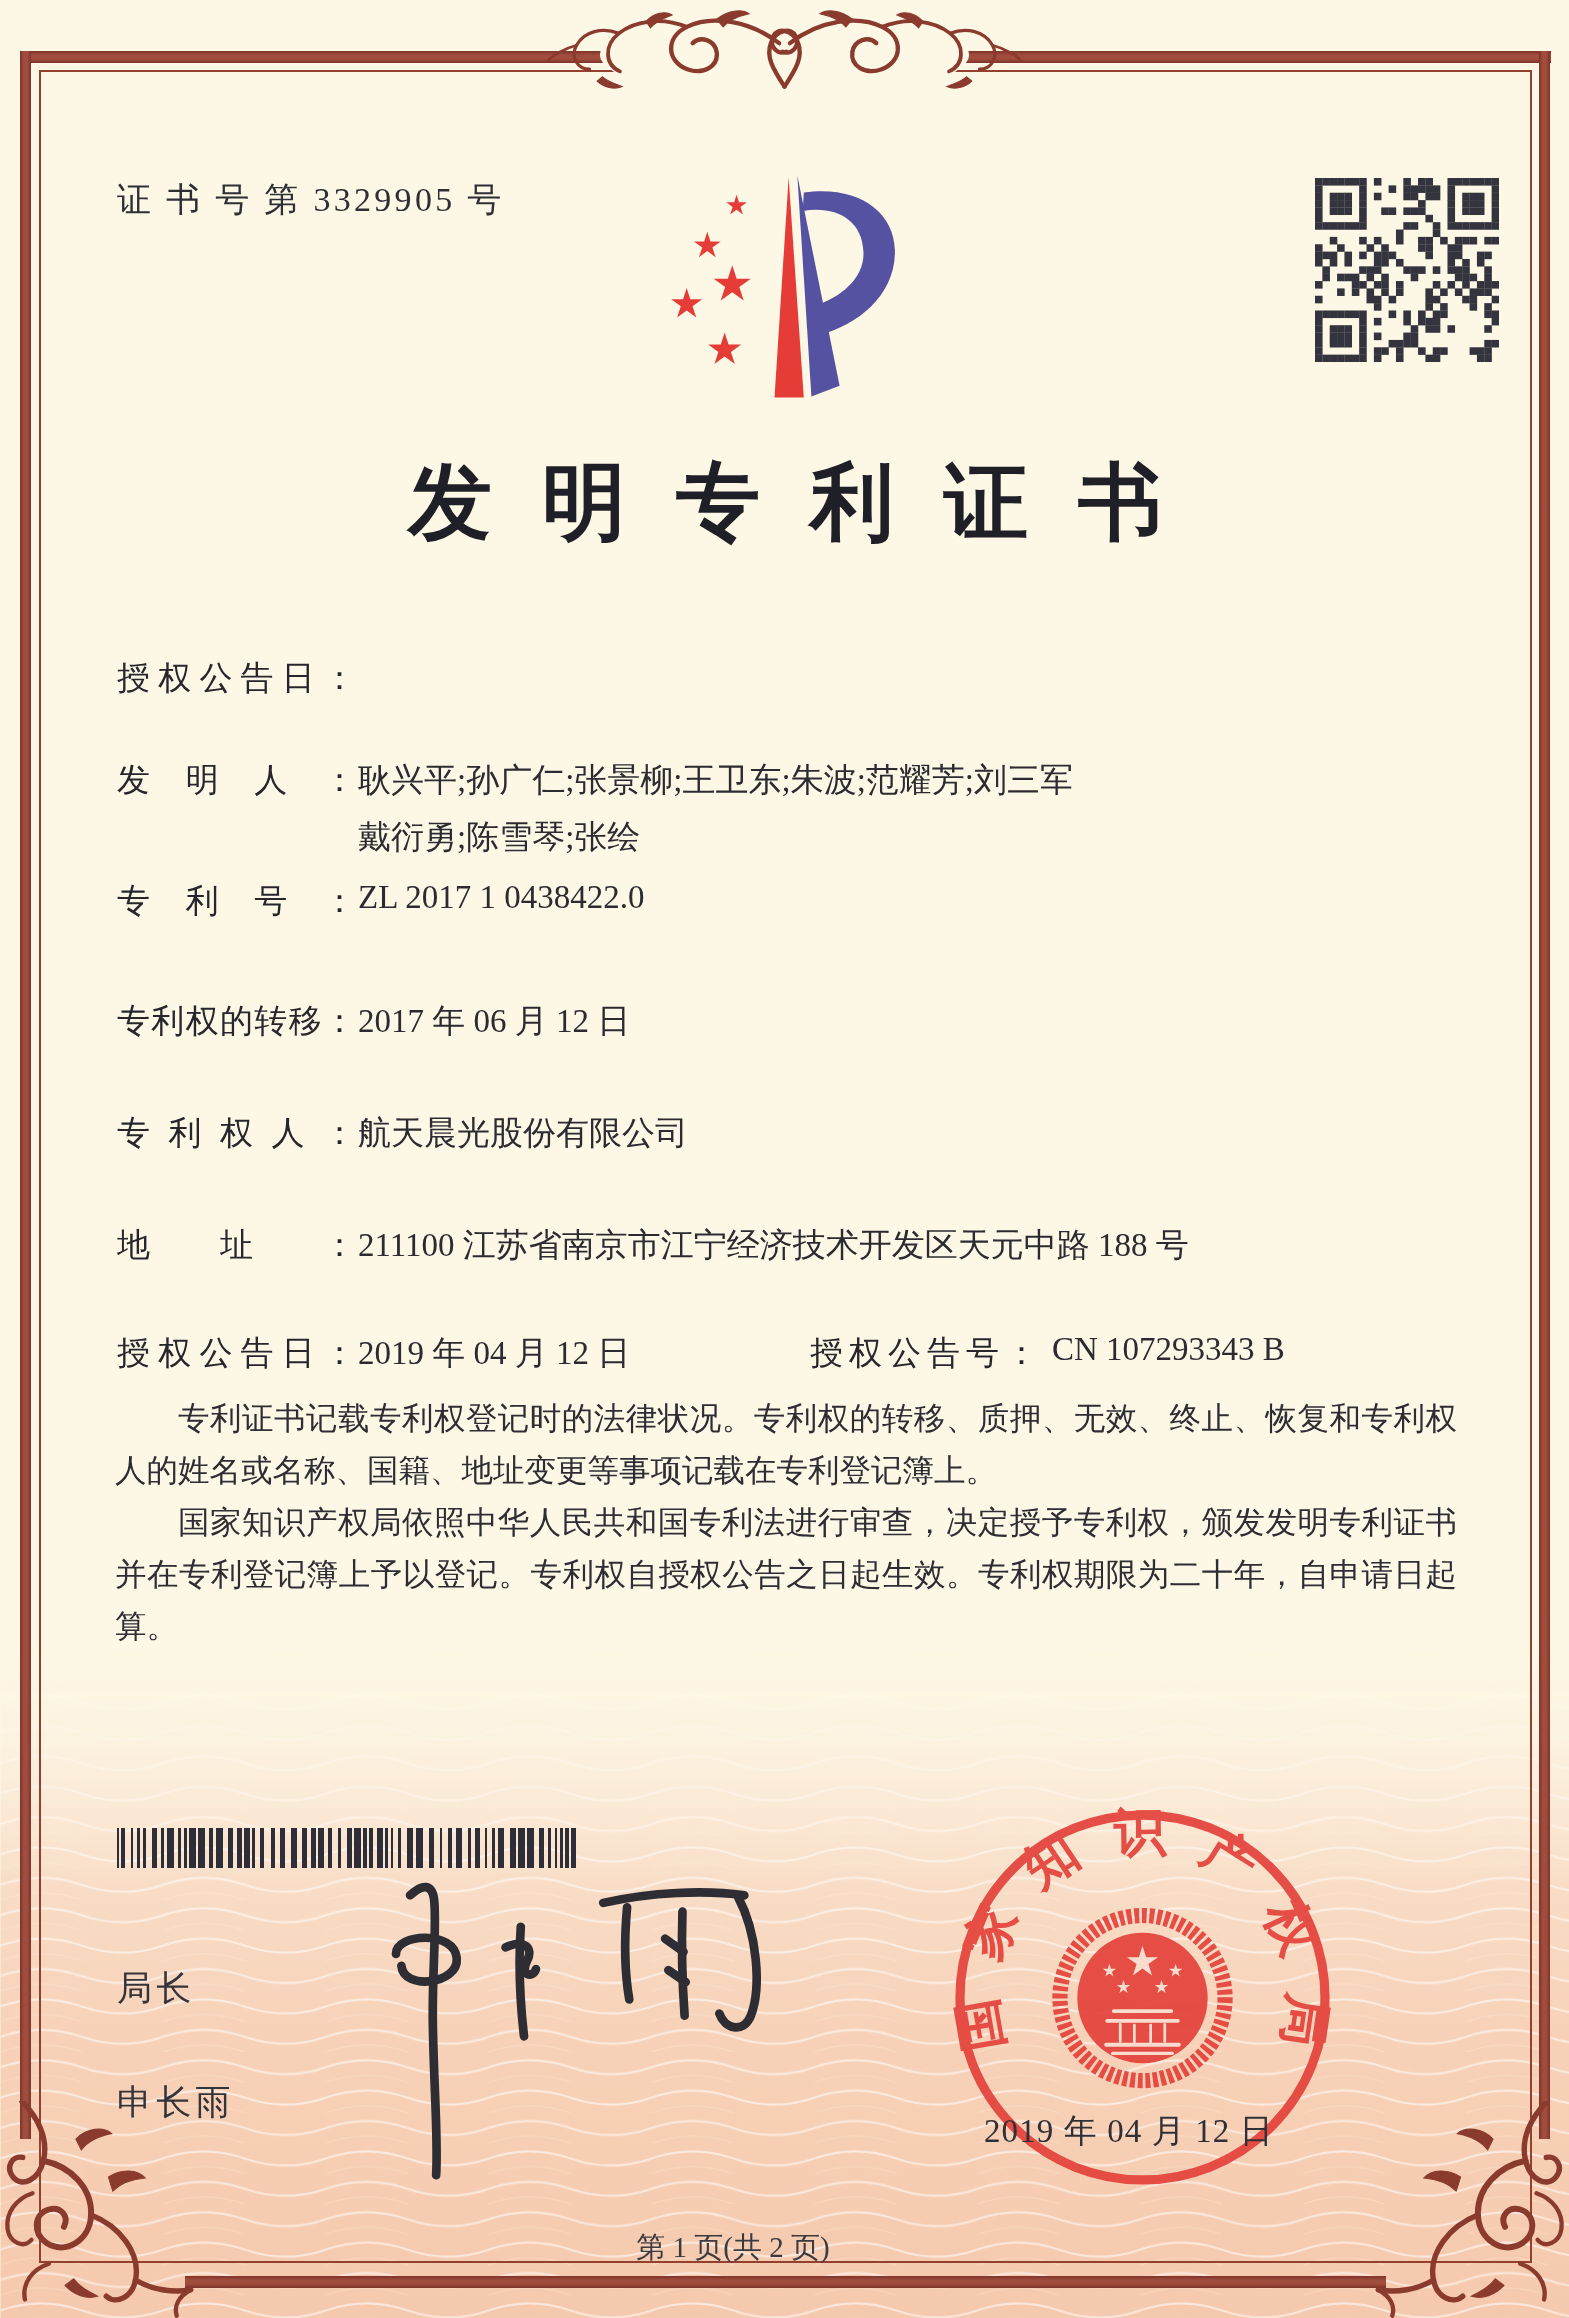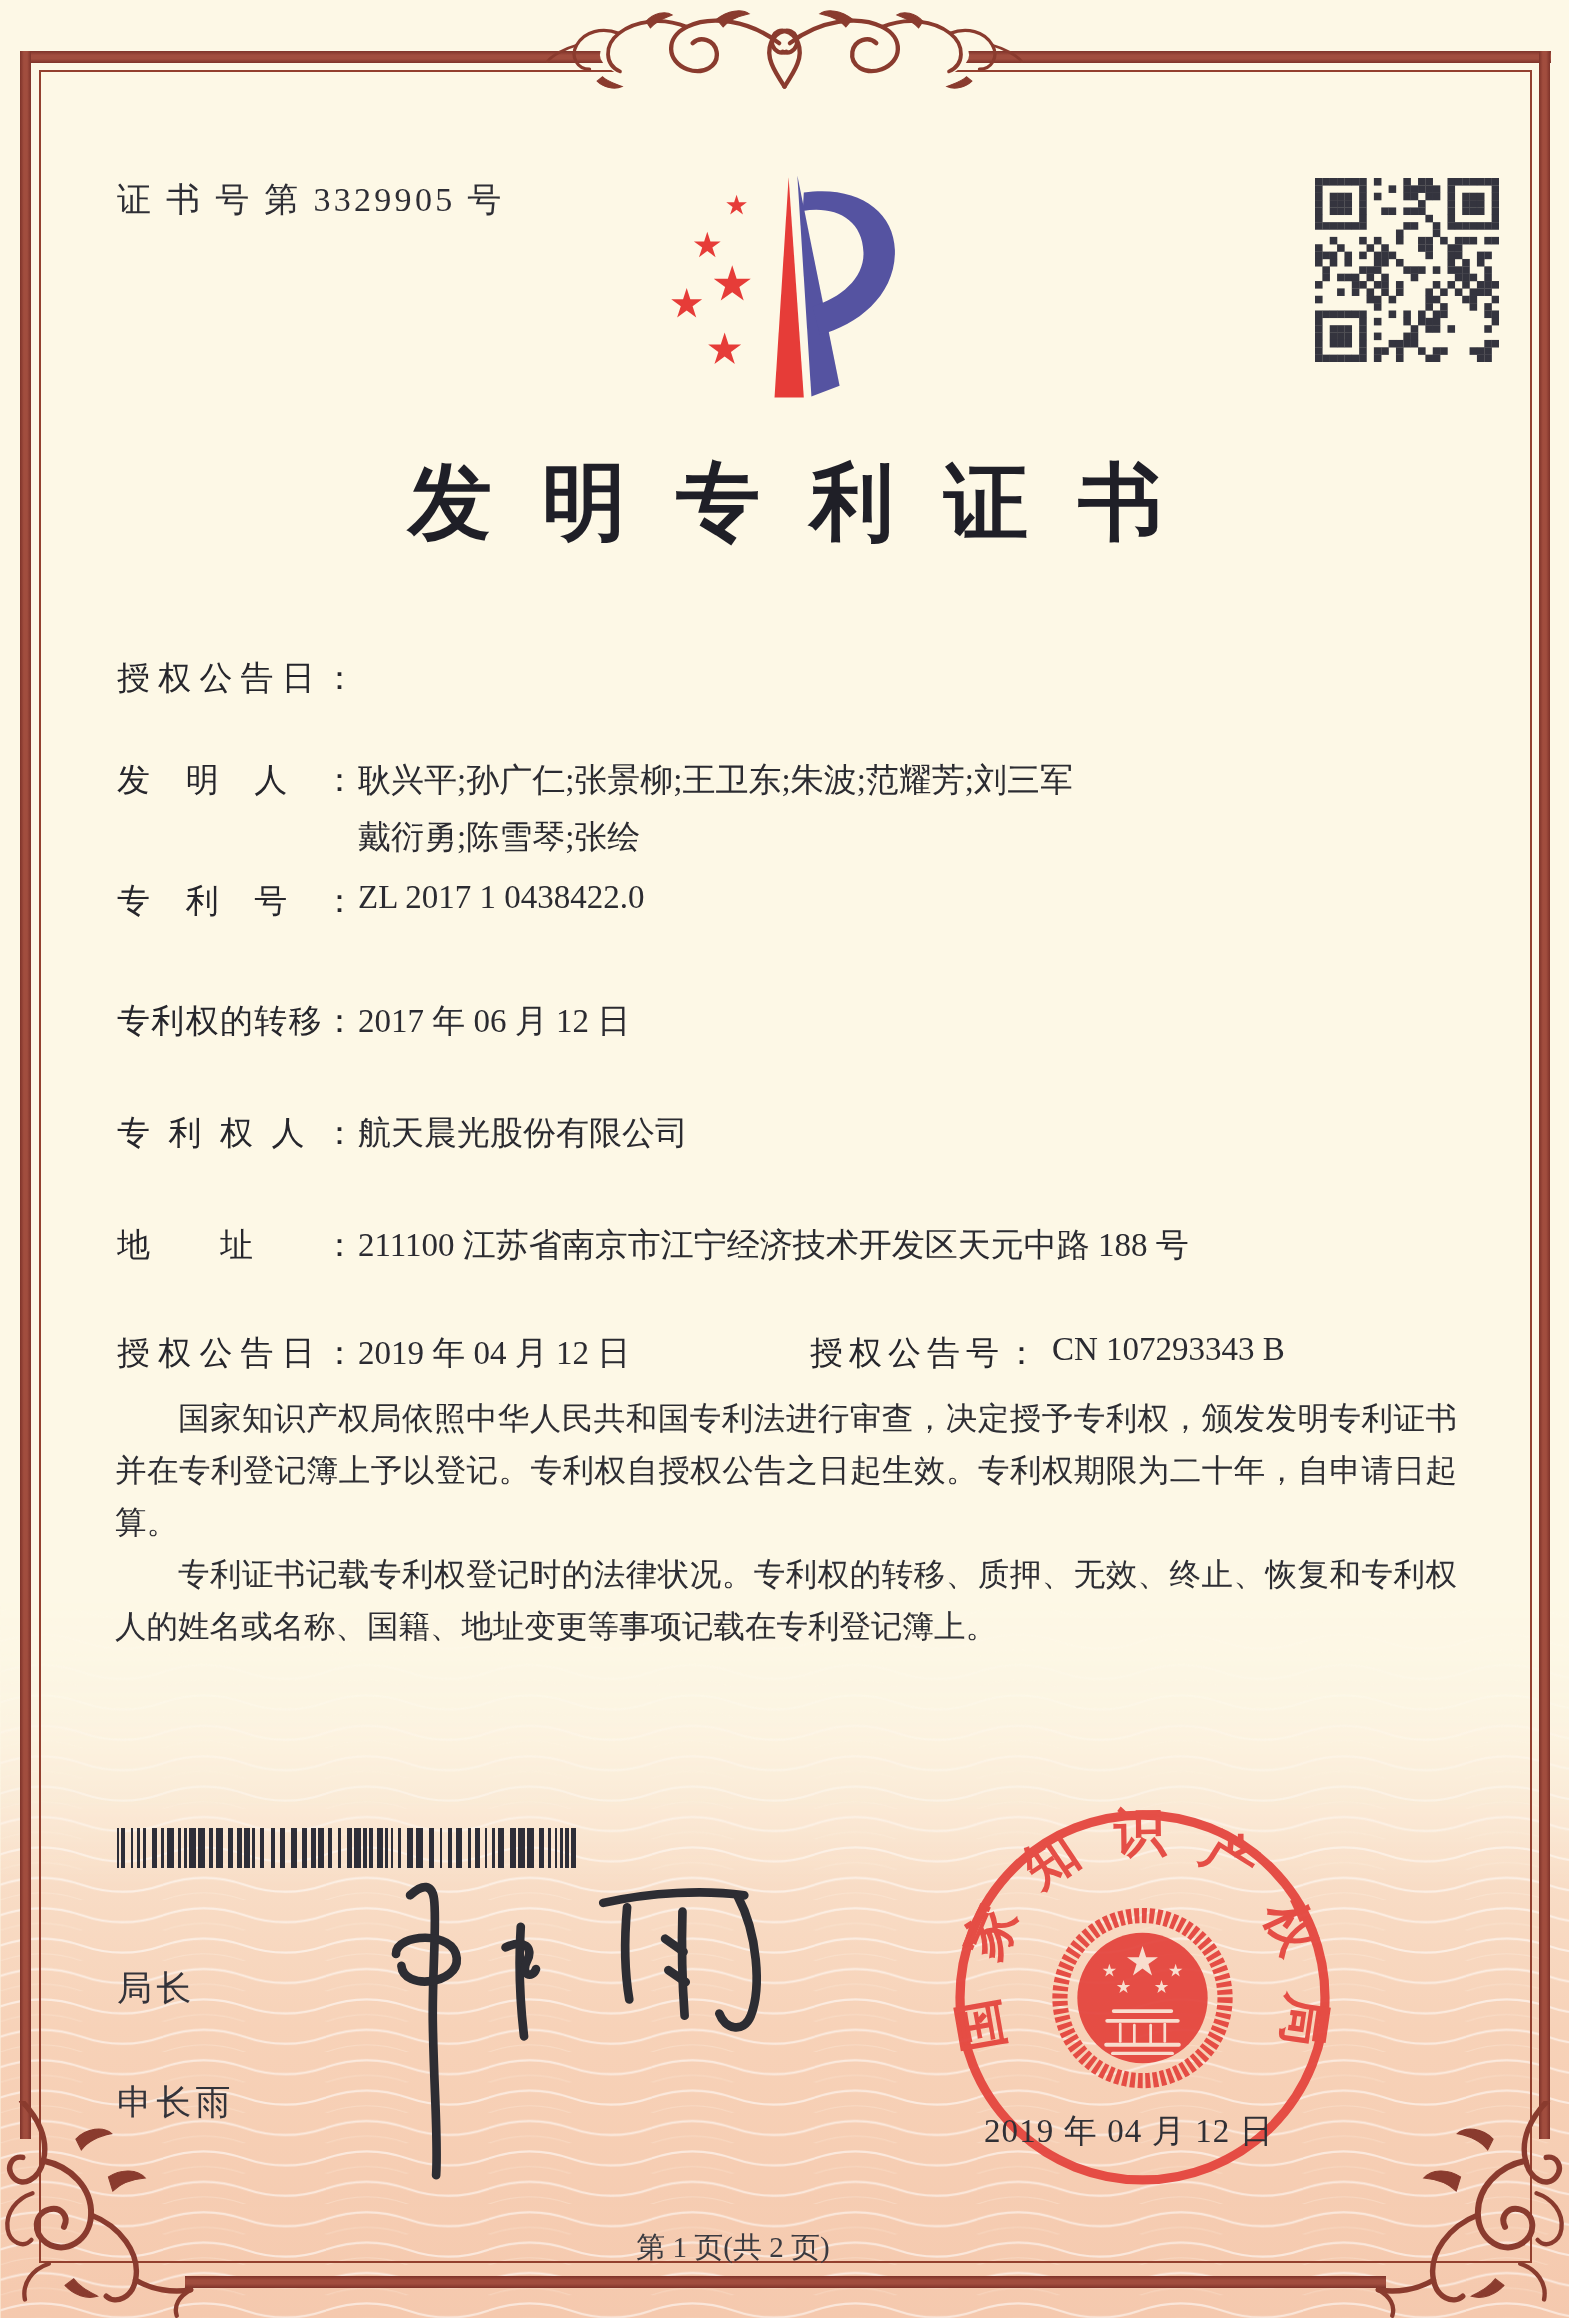--- a/index.html
+++ b/index.html
@@ -426,22 +426,22 @@
 
   <div class="flabel" style="left:117px;top:1223px;">地址：</div>
   <div class="fvalue" style="left:358px;top:1223px;">211100  江苏省南京市江宁经济技术开发区天元中路 188 号</div>
 
   <div class="flabel" style="left:117px;top:1331px;">授权公告日：</div>
   <div class="fvalue" style="left:358px;top:1331px;">2019 年 04 月 12 日</div>
   <div class="flabel" style="left:810px;top:1331px;width:228px;">授权公告号：</div>
   <div class="fvalue" style="left:1052px;top:1331px;">CN 107293343 B</div>
 
   <div class="paras">
+    <p>专利证书记载专利权登记时的法律状况。专利权的转移、质押、无效、终止、恢复和专利权人的姓名或名称、国籍、地址变更等事项记载在专利登记簿上。</p>
     <p>国家知识产权局依照中华人民共和国专利法进行审查，决定授予专利权，颁发发明专利证书并在专利登记簿上予以登记。专利权自授权公告之日起生效。专利权期限为二十年，自申请日起算。</p>
-    <p>专利证书记载专利权登记时的法律状况。专利权的转移、质押、无效、终止、恢复和专利权人的姓名或名称、国籍、地址变更等事项记载在专利登记簿上。</p>
   </div>
 
   <div id="barcode" class="barcode"><i style="width: 2.2px;"></i><s style="width: 2.2px;"></s><i style="width: 3.3px;"></i><s style="width: 6px;"></s><i style="width: 2.7px;"></i><s style="width: 3.8px;"></s><i style="width: 2.7px;"></i><s style="width: 3.3px;"></s><i style="width: 3.3px;"></i><s style="width: 5.4px;"></s><i style="width: 4.9px;"></i><s style="width: 3.8px;"></s><i style="width: 3.8px;"></i><s style="width: 2.2px;"></s><i style="width: 7px;"></i><s style="width: 4.9px;"></s><i style="width: 2.7px;"></i><s style="width: 2.7px;"></s><i style="width: 3.3px;"></i><s style="width: 2.2px;"></s><i style="width: 6.5px;"></i><s style="width: 2.2px;"></s><i style="width: 7px;"></i><s style="width: 3.8px;"></s><i style="width: 4.3px;"></i><s style="width: 2.7px;"></s><i style="width: 7px;"></i><s style="width: 4.9px;"></s><i style="width: 5.4px;"></i><s style="width: 4.3px;"></s><i style="width: 4.3px;"></i><s style="width: 2.7px;"></s><i style="width: 5.4px;"></i><s style="width: 2.2px;"></s><i style="width: 3.3px;"></i><s style="width: 4.9px;"></s><i style="width: 4.3px;"></i><s style="width: 6.5px;"></s><i style="width: 3.8px;"></i><s style="width: 5.4px;"></s><i style="width: 4.9px;"></i><s style="width: 6px;"></s><i style="width: 6.5px;"></i><s style="width: 4.3px;"></s><i style="width: 4.9px;"></i><s style="width: 4.3px;"></s><i style="width: 5.4px;"></i><s style="width: 2.2px;"></s><i style="width: 6px;"></i><s style="width: 3.8px;"></s><i style="width: 3.3px;"></i><s style="width: 6.5px;"></s><i style="width: 2.7px;"></i><s style="width: 6.5px;"></s><i style="width: 4.3px;"></i><s style="width: 2.2px;"></s><i style="width: 7px;"></i><s style="width: 2.7px;"></s><i style="width: 3.3px;"></i><s style="width: 2.2px;"></s><i style="width: 3.8px;"></i><s style="width: 3.8px;"></s><i style="width: 6px;"></i><s style="width: 2.7px;"></s><i style="width: 2.7px;"></i><s style="width: 2.7px;"></s><i style="width: 2.2px;"></i><s style="width: 4.9px;"></s><i style="width: 3.3px;"></i><s style="width: 6.5px;"></s><i style="width: 6px;"></i><s style="width: 2.7px;"></s><i style="width: 6.5px;"></i><s style="width: 6px;"></s><i style="width: 4.9px;"></i><s style="width: 6px;"></s><i style="width: 2.2px;"></i><s style="width: 6px;"></s><i style="width: 3.8px;"></i><s style="width: 4.3px;"></s><i style="width: 6px;"></i><s style="width: 6px;"></s><i style="width: 3.3px;"></i><s style="width: 4.3px;"></s><i style="width: 4.3px;"></i><s style="width: 4.9px;"></s><i style="width: 2.7px;"></i><s style="width: 4.9px;"></s><i style="width: 3.3px;"></i><s style="width: 2.7px;"></s><i style="width: 6px;"></i><s style="width: 6px;"></s><i style="width: 5.4px;"></i><s style="width: 2.7px;"></s><i style="width: 6.5px;"></i><s style="width: 2.7px;"></s><i style="width: 7px;"></i><s style="width: 4.3px;"></s><i style="width: 4.9px;"></i><s style="width: 4.3px;"></s><i style="width: 2.7px;"></i><s style="width: 4.3px;"></s><i style="width: 2.2px;"></i><s style="width: 3.3px;"></s><i style="width: 2.2px;"></i><s style="width: 2.2px;"></s><i style="width: 3.8px;"></i><s style="width: 2.7px;"></s><i style="width: 4.3px;"></i><s style="width: 5.4px;"></s></div>
 
   <div class="signer" style="top:1965px;">局长</div>
   <div class="signer" style="top:2055px;margin-top:24px;">申长雨</div>
 
   <svg class="abs" style="left:358px;top:1857px;z-index:4;" width="510" height="337" viewBox="0 0 940 620">
     <g stroke="#2d2d33" stroke-width="16" fill="none" stroke-linecap="round" stroke-linejoin="round">
       <path d="M96,70 C120,48 136,50 140,76 C146,118 136,220 138,310 C140,430 148,520 144,586"></path>

